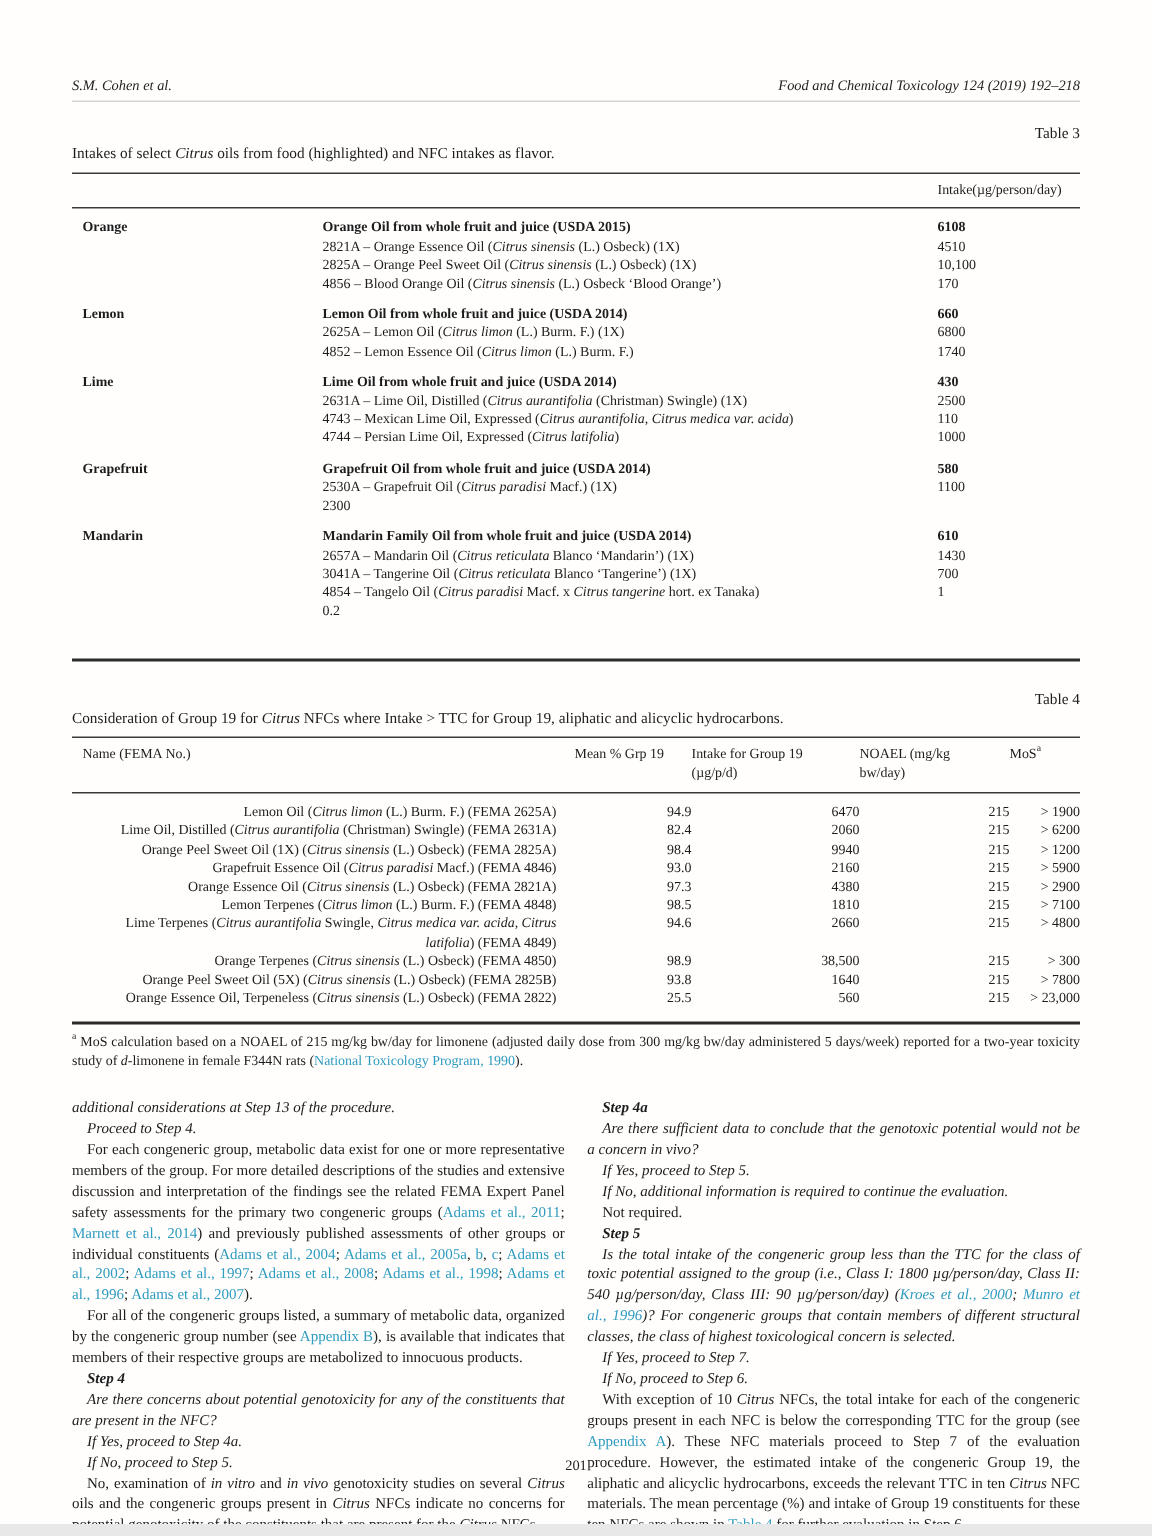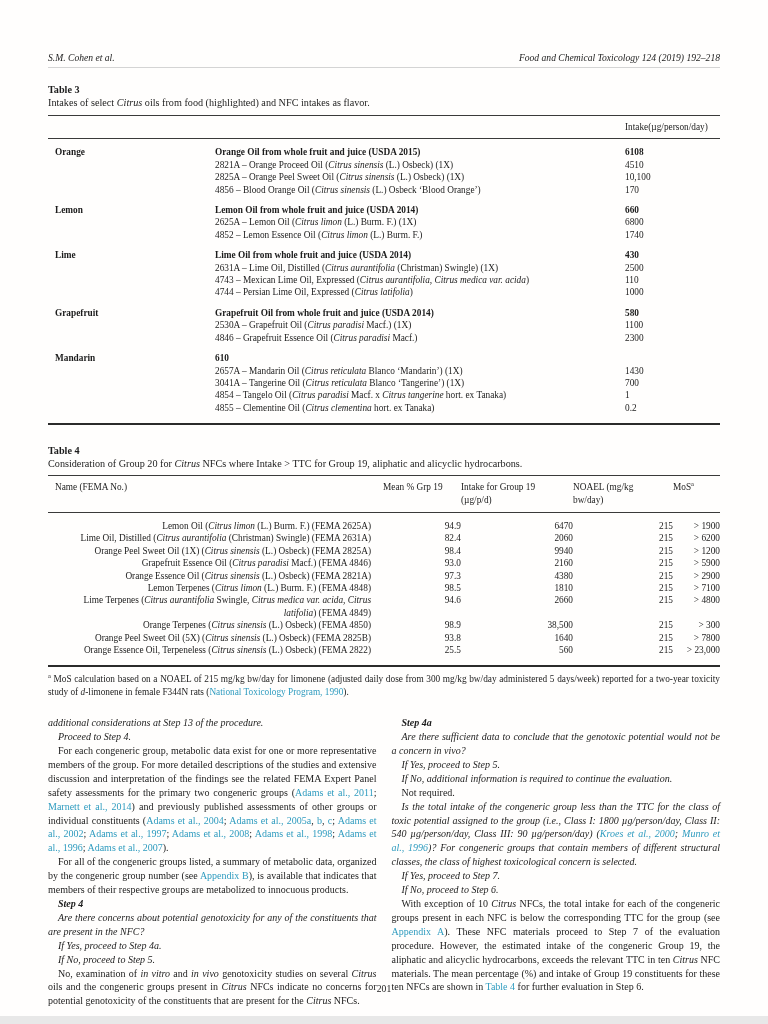--- a/index.html
+++ b/index.html
@@ -5,32 +5,32 @@
   :root { --ink:#1c1c1c; --link:#2e9bbf; --rule:#3a3a3a; --rule-heavy:#2b2b2b; }
   * { box-sizing:border-box; }
   html,body { margin:0; padding:0; background:#e8e8e8; }
   .page { width:768px; height:1016px; position:relative; background:#fffefd;
           font-family:"Liberation Serif", serif; color:var(--ink); overflow:hidden; margin:0 auto; }
   .inner { position:absolute; left:48px; right:48px; top:52px; }
 
   .runhead { display:flex; justify-content:space-between; font-style:italic; font-size:9.6px;
              color:#222; padding-bottom:4px; border-bottom:1px solid #d4d4d4; }
 
-  .tbl-label { font-weight:bold; font-size:10.2px; }
+  .tbl-label { font-weight:normal; font-size:10.2px;text-align:right; }
   .tbl-caption { font-size:10.2px; margin-top:2px; }
   .tblsec3 { margin-top:16px; }
   .tblsec4 { margin-top:20px; }
 
   .t3 { margin-top:7px; border-top:1px solid var(--rule); border-bottom:2px solid var(--rule-heavy);
         font-size:9.3px; line-height:12.4px; }
   .t3-headrow { display:grid; grid-template-columns:160px 1fr 95px; padding:5px 0 5px 7px;
                 border-bottom:1px solid var(--rule); }
   .t3-body { padding:7px 0 9px 7px; }
   .t3-group { margin-bottom:8px; }
-  .t3-group:last-child { margin-bottom:0; }
+  .t3-group:last-child { margin-bottom:16px; }
   .t3-row { display:grid; grid-template-columns:160px 1fr 95px; }
   .t3-c2 { padding-right:12px; }
 
   .t4 { margin-top:6px; border-top:1px solid var(--rule); font-size:9.3px; line-height:12.4px; }
   .t4-headrow { display:grid; grid-template-columns:328px 78px 112px 100px 1fr;
                 padding:5px 0 6px 7px; border-bottom:1px solid var(--rule);font-family:Liberation Serif, serif; }
   .t4-headrow > div { padding-right:10px; }
   .t4-body { padding:7px 0 9px 7px; border-bottom:2px solid var(--rule-heavy); }
   .t4-row { display:grid; grid-template-columns:328px 78px 112px 100px 1fr;text-align:right; }
   .t4-name { padding-left:14px; text-indent:-14px; padding-right:12px; }
@@ -41,21 +41,21 @@
   .para { margin:0; text-indent:10px; text-align:justify; }
   .flush { text-indent:0; }
   .it-para { font-style:italic; }
   .step-head { font-style:italic; font-weight:bold; }
 
   .it { font-style:italic; }
   .bd { font-weight:bold; }
   .sup { font-size:6.5px; vertical-align:super; line-height:0; }
   .lk { color:var(--link); }
 
-  .pageno { position:absolute; bottom:22px; left:0; right:0; text-align:center; font-size:9.6px; color:#222; }
+  .pageno { position:absolute; bottom:33px; left:0; right:0; text-align:center; font-size:9.6px; color:#222; }
 </style>
 </head>
 <body>
 
 <div class="page">
   <div class="inner">
 
     <div class="runhead">
       <span>S.M. Cohen et al.</span>
       <span>Food and Chemical Toxicology 124 (2019) 192–218</span>
@@ -72,21 +72,21 @@
         </div>
         <div class="t3-body">
             <div class="t3-group">
               <div class="t3-row">
                 <div class="t3-c1 bd">Orange</div>
                 <div class="t3-c2 bd"><span>Orange Oil from whole fruit and juice (USDA 2015)</span></div>
                 <div class="t3-c3 bd">6108</div>
               </div>
               <div class="t3-row">
                 <div class="t3-c1 bd"></div>
-                <div class="t3-c2"><span>2821A – Orange Proceed Oil (</span><span class="it">Citrus sinensis</span><span> (L.) Osbeck) (1X)</span></div>
+                <div class="t3-c2"><span>2821A – Orange Essence Oil (</span><span class="it">Citrus sinensis</span><span> (L.) Osbeck) (1X)</span></div>
                 <div class="t3-c3">4510</div>
               </div>
               <div class="t3-row">
                 <div class="t3-c1 bd"></div>
                 <div class="t3-c2"><span>2825A – Orange Peel Sweet Oil (</span><span class="it">Citrus sinensis</span><span> (L.) Osbeck) (1X)</span></div>
                 <div class="t3-c3">10,100</div>
               </div>
               <div class="t3-row">
                 <div class="t3-c1 bd"></div>
                 <div class="t3-c2"><span>4856 – Blood Orange Oil (</span><span class="it">Citrus sinensis</span><span> (L.) Osbeck ‘Blood Orange’)</span></div>
@@ -138,57 +138,56 @@
                 <div class="t3-c2 bd"><span>Grapefruit Oil from whole fruit and juice (USDA 2014)</span></div>
                 <div class="t3-c3 bd">580</div>
               </div>
               <div class="t3-row">
                 <div class="t3-c1 bd"></div>
                 <div class="t3-c2"><span>2530A – Grapefruit Oil (</span><span class="it">Citrus paradisi</span><span> Macf.) (1X)</span></div>
                 <div class="t3-c3">1100</div>
               </div>
               <div class="t3-row">
                 <div class="t3-c1 bd"></div>
-                <div class="t3-c2"><span>4846 – Grapefruit Essence Oil (</span><span class="it">Citrus paradisi</span><span> Macf.)</span></div>
                 <div class="t3-c3">2300</div>
               </div>
             </div>
             <div class="t3-group">
               <div class="t3-row">
                 <div class="t3-c1 bd">Mandarin</div>
+                <div class="t3-c2 bd"><span>Mandarin Family Oil from whole fruit and juice (USDA 2014)</span></div>
                 <div class="t3-c3 bd">610</div>
               </div>
               <div class="t3-row">
                 <div class="t3-c1 bd"></div>
                 <div class="t3-c2"><span>2657A – Mandarin Oil (</span><span class="it">Citrus reticulata</span><span> Blanco ‘Mandarin’) (1X)</span></div>
                 <div class="t3-c3">1430</div>
               </div>
               <div class="t3-row">
                 <div class="t3-c1 bd"></div>
                 <div class="t3-c2"><span>3041A – Tangerine Oil (</span><span class="it">Citrus reticulata</span><span> Blanco ‘Tangerine’) (1X)</span></div>
                 <div class="t3-c3">700</div>
               </div>
               <div class="t3-row">
                 <div class="t3-c1 bd"></div>
                 <div class="t3-c2"><span>4854 – Tangelo Oil (</span><span class="it">Citrus paradisi</span><span> Macf. x </span><span class="it">Citrus tangerine</span><span> hort. ex Tanaka)</span></div>
                 <div class="t3-c3">1</div>
               </div>
               <div class="t3-row">
                 <div class="t3-c1 bd"></div>
-                <div class="t3-c2"><span>4855 – Clementine Oil (</span><span class="it">Citrus clementina</span><span> hort. ex Tanaka)</span></div>
                 <div class="t3-c3">0.2</div>
               </div>
             </div>
           </div>
       </div>
     </div>
 
     <div class="tblsec4">
       <div class="tbl-label">Table 4</div>
-      <div class="tbl-caption"><span>Consideration of Group 20 for </span><span class="it">Citrus</span><span> NFCs where Intake &gt; TTC for Group 19, aliphatic and alicyclic hydrocarbons.</span></div>
+      <div class="tbl-caption"><span>Consideration of Group 19 for </span><span class="it">Citrus</span><span> NFCs where Intake &gt; TTC for Group 19, aliphatic and alicyclic hydrocarbons.</span></div>
       <div class="t4">
         <div class="t4-headrow">
           <div>Name (FEMA No.)</div>
           <div>Mean % Grp 19</div>
           <div>Intake for Group 19 (µg/p/d)</div>
           <div>NOAEL (mg/kg bw/day)</div>
           <div><span>MoS</span><span class="sup">a</span></div>
         </div>
         <div class="t4-body">
             <div class="t4-row">
@@ -277,20 +276,21 @@
           <p class="para it-para"><span class="it">If Yes, proceed to Step 4a.</span></p>
           <p class="para it-para"><span class="it">If No, proceed to Step 5.</span></p>
           <p class="para"><span>No, examination of </span><span class="it">in vitro</span><span> and </span><span class="it">in vivo</span><span> genotoxicity studies on several </span><span class="it">Citrus</span><span> oils and the congeneric groups present in </span><span class="it">Citrus</span><span> NFCs indicate no concerns for potential genotoxicity of the constituents that are present for the </span><span class="it">Citrus</span><span> NFCs.</span></p>
         </div>
       <div class="col">
           <p class="para step-head"><span class="it bd">Step 4a</span></p>
           <p class="para it-para"><span class="it">Are there sufficient data to conclude that the genotoxic potential would not be a concern in vivo?</span></p>
           <p class="para it-para"><span class="it">If Yes, proceed to Step 5.</span></p>
           <p class="para it-para"><span class="it">If No, additional information is required to continue the evaluation.</span></p>
           <p class="para"><span>Not required.</span></p>
+          <p class="para step-head"><span class="it bd">Step 5</span></p>
           <p class="para it-para"><span class="it">Is the total intake of the congeneric group less than the TTC for the class of toxic potential assigned to the group (i.e., Class I: 1800 µg/person/day, Class II: 540 µg/person/day, Class III: 90 µg/person/day) (</span><span class="it lk">Kroes et al., 2000</span><span class="it">; </span><span class="it lk">Munro et al., 1996</span><span class="it">)? For congeneric groups that contain members of different structural classes, the class of highest toxicological concern is selected.</span></p>
           <p class="para it-para"><span class="it">If Yes, proceed to Step 7.</span></p>
           <p class="para it-para"><span class="it">If No, proceed to Step 6.</span></p>
           <p class="para"><span>With exception of 10 </span><span class="it">Citrus</span><span> NFCs, the total intake for each of the congeneric groups present in each NFC is below the corresponding TTC for the group (see </span><span class="lk">Appendix A</span><span>). These NFC materials proceed to Step 7 of the evaluation procedure. However, the estimated intake of the congeneric Group 19, the aliphatic and alicyclic hydrocarbons, exceeds the relevant TTC in ten </span><span class="it">Citrus</span><span> NFC materials. The mean percentage (%) and intake of Group 19 constituents for these ten NFCs are shown in </span><span class="lk">Table 4</span><span> for further evaluation in Step 6.</span></p>
         </div>
     </div>
 
   </div>
   <div class="pageno">201</div>
 </div>

